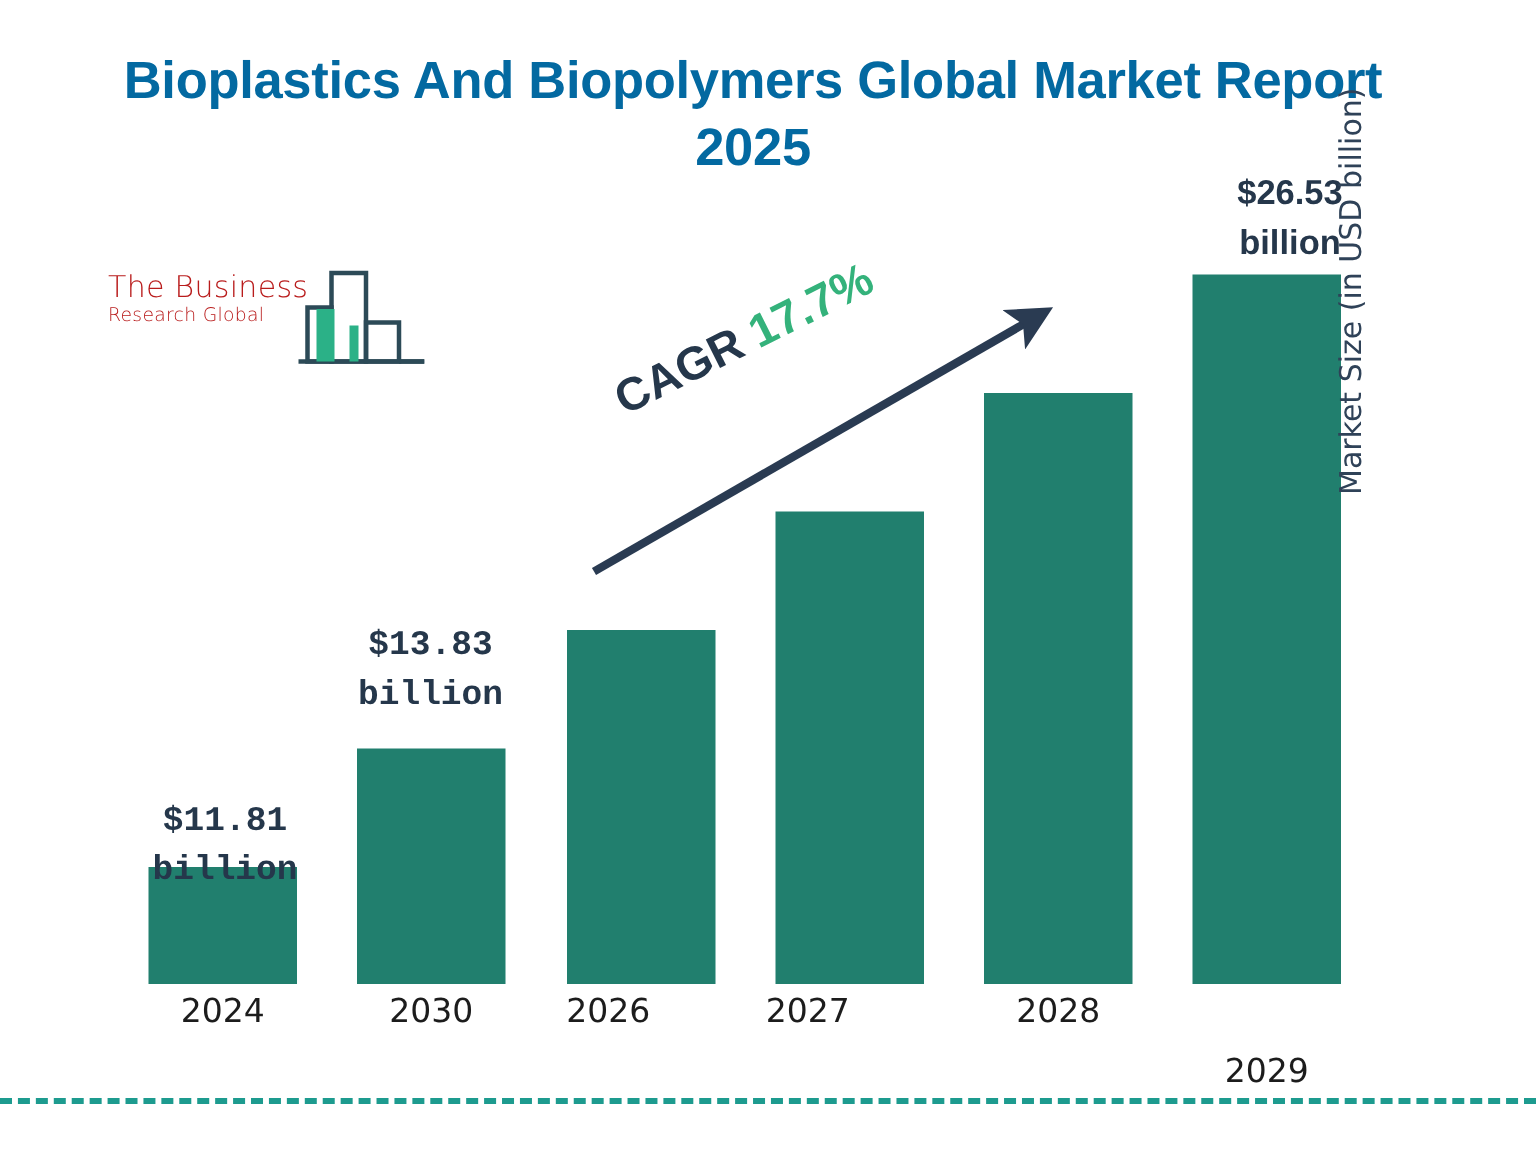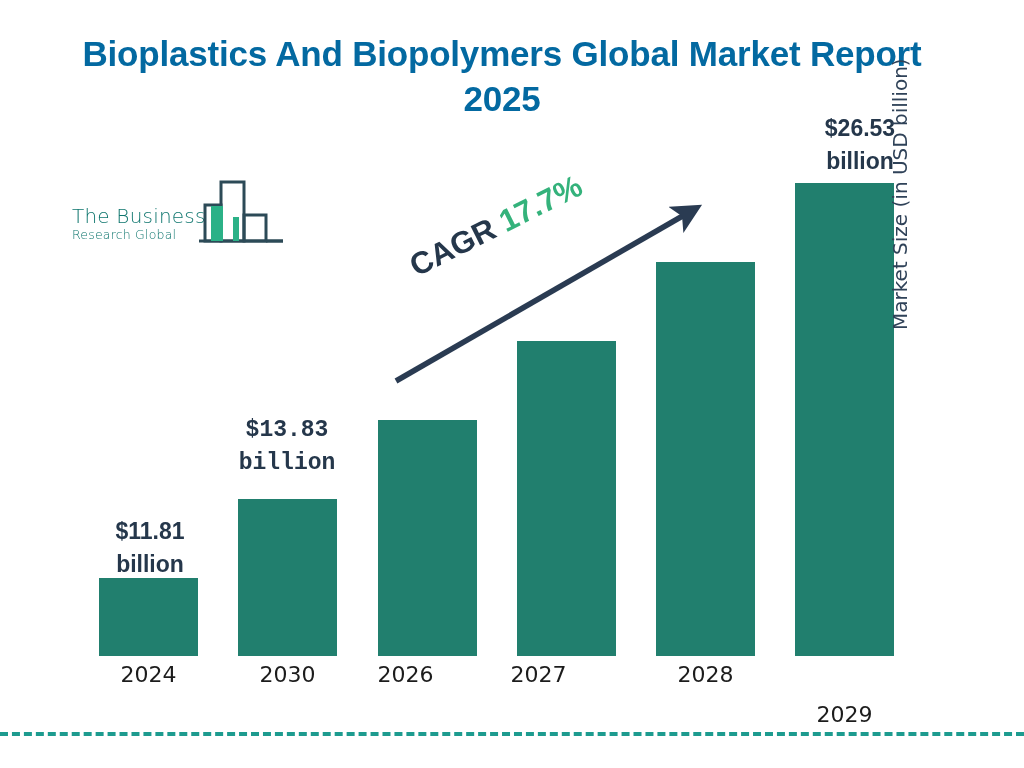--- a/index.html
+++ b/index.html
@@ -36,23 +36,23 @@
   .logo {
     position: absolute;
     left: 72px;
     top: 178px;
     width: 212px;
     height: 75px;
   }
   .logo-text {
     position: absolute;
     left: 0px;
-    top: 28px;
+    top: 3px;
     width: 130px;
-    color: #0f766e;
+    color: #b91c1c;
   }
   .logo-line1 {
     font-size: 20px;
     line-height: 21px;
     letter-spacing: 0.2px;
     white-space: nowrap;
     font-family: "DejaVu Sans", sans-serif;
     font-weight: 300;
   }
   .logo-line2 {
@@ -182,21 +182,21 @@
     <div class="bar" style="left:656px; width:99px; height:394px; background:#217f6e;"></div>
     <div class="bar" style="left:795px; width:99px; height:473px; background:#217f6e;"></div>
 
     <div class="xtick" style="left:99px; width:99px;text-align:center;">2024</div>
     <div class="xtick" style="left:238px; width:99px;">2030</div>
     <div class="xtick" style="left:356px; width:99px;">2026</div>
     <div class="xtick" style="left:489px; width:99px;">2027</div>
     <div class="xtick" style="left:656px; width:99px;">2028</div>
     <div class="xtick" style="left:795px; width:99px;margin-top:40px;">2029</div>
 
-    <div class="callout" style="left:82px; top:495px; width:136px;">
+    <div class="callout" style="left:82px; top:511px; width:136px;font-family:Liberation Mono, monospace;">
       <div>$11.81</div>
       <div>billion</div>
     </div>
 
     <div class="callout" style="left:219px; top:394px; width:136px;font-family:Liberation Mono, monospace;">
       <div>$13.83</div>
       <div>billion</div>
     </div>
 
     <svg style="position:absolute; left:0; top:0; width:1024px; height:768px; pointer-events:none;">

